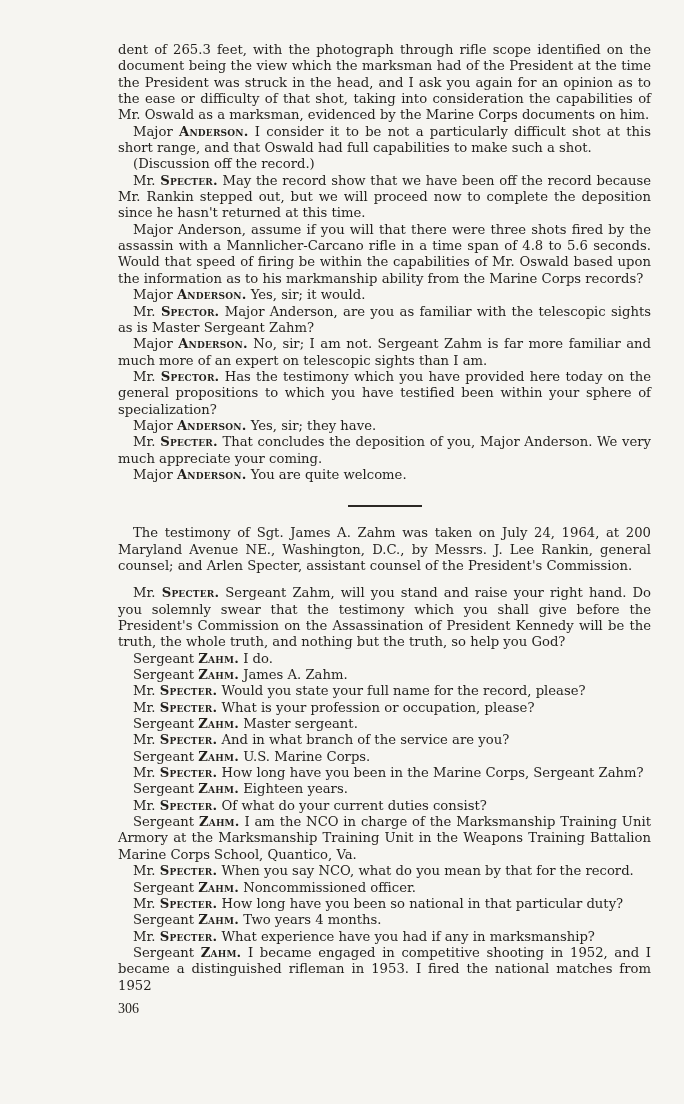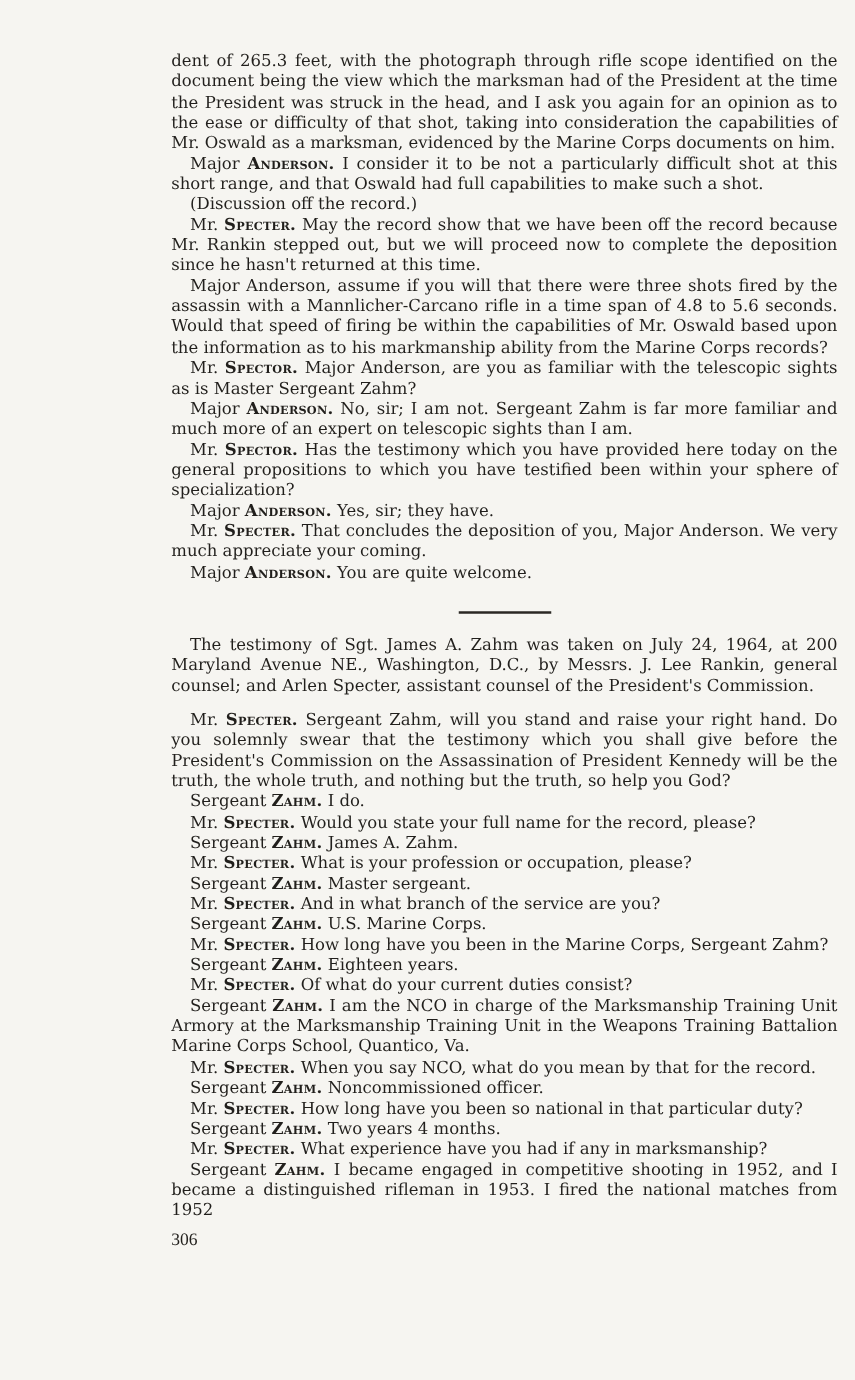--- a/index.html
+++ b/index.html
@@ -12,21 +12,20 @@
     font-family: "DejaVu Serif", "Liberation Serif", serif;
     color: #211f1c;
     margin: 0 auto;
   }
   .textblock {
     position: absolute;
     left: 118px; top: 42px; width: 533px;
     font-size: 13.2px;
     line-height: 16.35px;
     text-align: justify;
-    margin-left: 19px;
   }
   .para { margin: 0; text-indent: 15px; }
   .para.noindent { text-indent: 0; }
   .speaker-name { font-variant: small-caps; letter-spacing: 0.2px; font-weight: bold; }
   .rule {
     width: 74px; height: 2px;
     background: #2b2824;
     margin: 22px auto 0 auto;
   }
   .heading {
@@ -59,20 +58,21 @@
 
     <div class="dialogue-block">
   <p class="para"><span class="speaker-prefix">Major </span><span class="speaker-name">Anderson.</span> <span class="speech">I consider it to be not a particularly difficult shot at this short range, and that Oswald had full capabilities to make such a shot.</span></p>
 
   <p class="para"><span class="speaker-prefix"></span><span class="speaker-name"></span> <span class="speech">(Discussion off the record.)</span></p>
 
   <p class="para"><span class="speaker-prefix">Mr. </span><span class="speaker-name">Specter.</span> <span class="speech">May the record show that we have been off the record because Mr. Rankin stepped out, but we will proceed now to complete the deposition since he hasn't returned at this time.</span></p>
 
   <p class="para"><span class="speaker-prefix"></span><span class="speaker-name"></span> <span class="speech">Major Anderson, assume if you will that there were three shots fired by the assassin with a Mannlicher-Carcano rifle in a time span of 4.8 to 5.6 seconds. Would that speed of firing be within the capabilities of Mr. Oswald based upon the information as to his markmanship ability from the Marine Corps records?</span></p>
 
+  <p class="para"><span class="speaker-prefix">Major </span><span class="speaker-name">Anderson.</span> <span class="speech">Yes, sir; it would.</span></p>
 
   <p class="para"><span class="speaker-prefix">Mr. </span><span class="speaker-name">Spector.</span> <span class="speech">Major Anderson, are you as familiar with the telescopic sights as is Master Sergeant Zahm?</span></p>
 
   <p class="para"><span class="speaker-prefix">Major </span><span class="speaker-name">Anderson.</span> <span class="speech">No, sir; I am not.  Sergeant Zahm is far more familiar and much more of an expert on telescopic sights than I am.</span></p>
 
   <p class="para"><span class="speaker-prefix">Mr. </span><span class="speaker-name">Spector.</span> <span class="speech">Has the testimony which you have provided here today on the general propositions to which you have testified been within your sphere of specialization?</span></p>
 
   <p class="para"><span class="speaker-prefix">Major </span><span class="speaker-name">Anderson.</span> <span class="speech">Yes, sir; they have.</span></p>
 
   <p class="para"><span class="speaker-prefix">Mr. </span><span class="speaker-name">Specter.</span> <span class="speech">That concludes the deposition of you, Major Anderson.  We very much appreciate your coming.</span></p>
@@ -83,23 +83,23 @@
     <div class="rule"></div>
 
 
     <p class="para indent intro">The testimony of Sgt. James A. Zahm was taken on July 24, 1964, at 200 Maryland Avenue NE., Washington, D.C., by Messrs. J. Lee Rankin, general counsel; and Arlen Specter, assistant counsel of the President's Commission.</p>
 
     <div class="dialogue-block second">
   <p class="para"><span class="speaker-prefix">Mr. </span><span class="speaker-name">Specter.</span> <span class="speech">Sergeant Zahm, will you stand and raise your right hand.  Do you solemnly swear that the testimony which you shall give before the President's Commission on the Assassination of President Kennedy will be the truth, the whole truth, and nothing but the truth, so help you God?</span></p>
 
   <p class="para"><span class="speaker-prefix">Sergeant </span><span class="speaker-name">Zahm.</span> <span class="speech">I do.</span></p>
 
+  <p class="para"><span class="speaker-prefix">Sergeant </span><span class="speaker-name">Zahm.</span> <span class="speech">James A. Zahm.</span></p>
+
   <p class="para"><span class="speaker-prefix">Mr. </span><span class="speaker-name">Specter.</span> <span class="speech">Would you state your full name for the record, please?</span></p>
-
-  <p class="para"><span class="speaker-prefix">Sergeant </span><span class="speaker-name">Zahm.</span> <span class="speech">James A. Zahm.</span></p>
 
   <p class="para"><span class="speaker-prefix">Mr. </span><span class="speaker-name">Specter.</span> <span class="speech">What is your profession or occupation, please?</span></p>
 
   <p class="para"><span class="speaker-prefix">Sergeant </span><span class="speaker-name">Zahm.</span> <span class="speech">Master sergeant.</span></p>
 
   <p class="para"><span class="speaker-prefix">Mr. </span><span class="speaker-name">Specter.</span> <span class="speech">And in what branch of the service are you?</span></p>
 
   <p class="para"><span class="speaker-prefix">Sergeant </span><span class="speaker-name">Zahm.</span> <span class="speech">U.S. Marine Corps.</span></p>
 
   <p class="para"><span class="speaker-prefix">Mr. </span><span class="speaker-name">Specter.</span> <span class="speech">How long have you been in the Marine Corps, Sergeant Zahm?</span></p>

